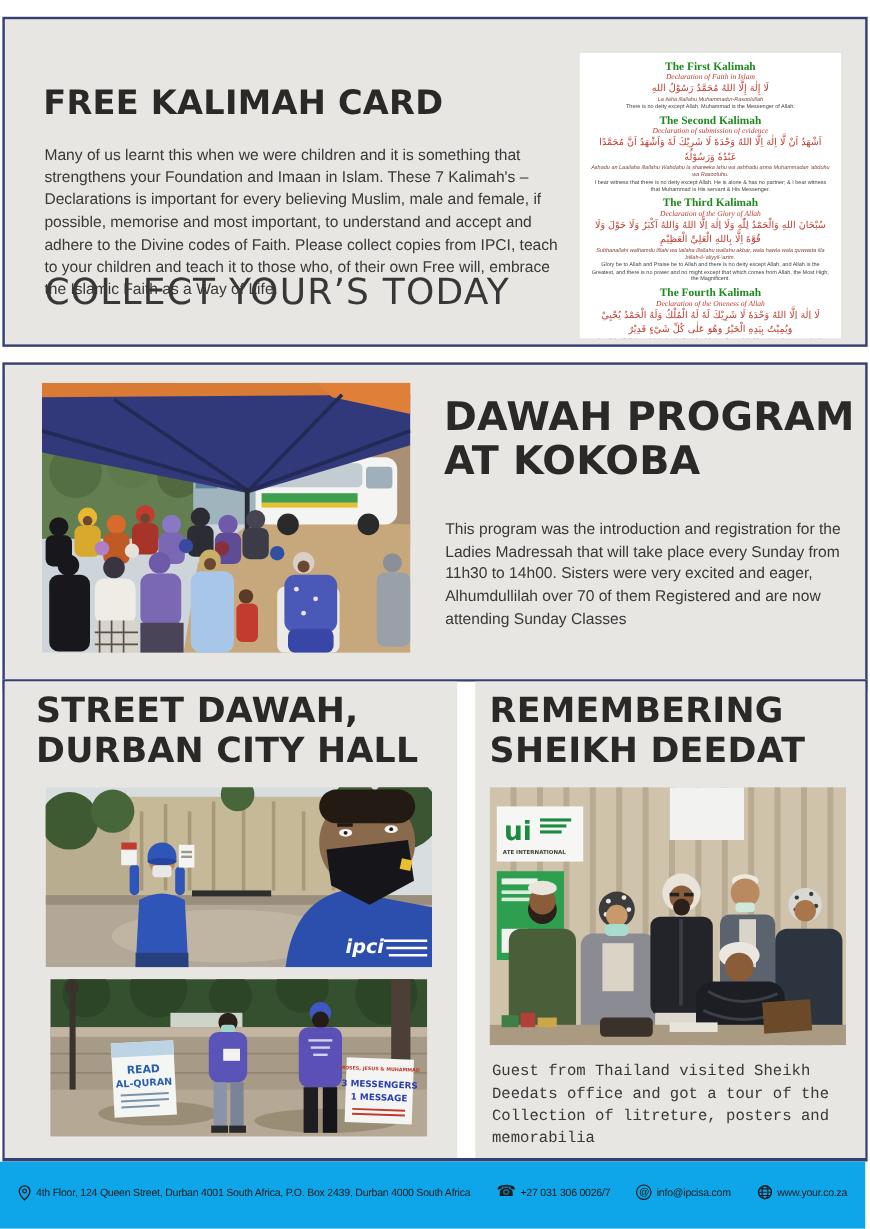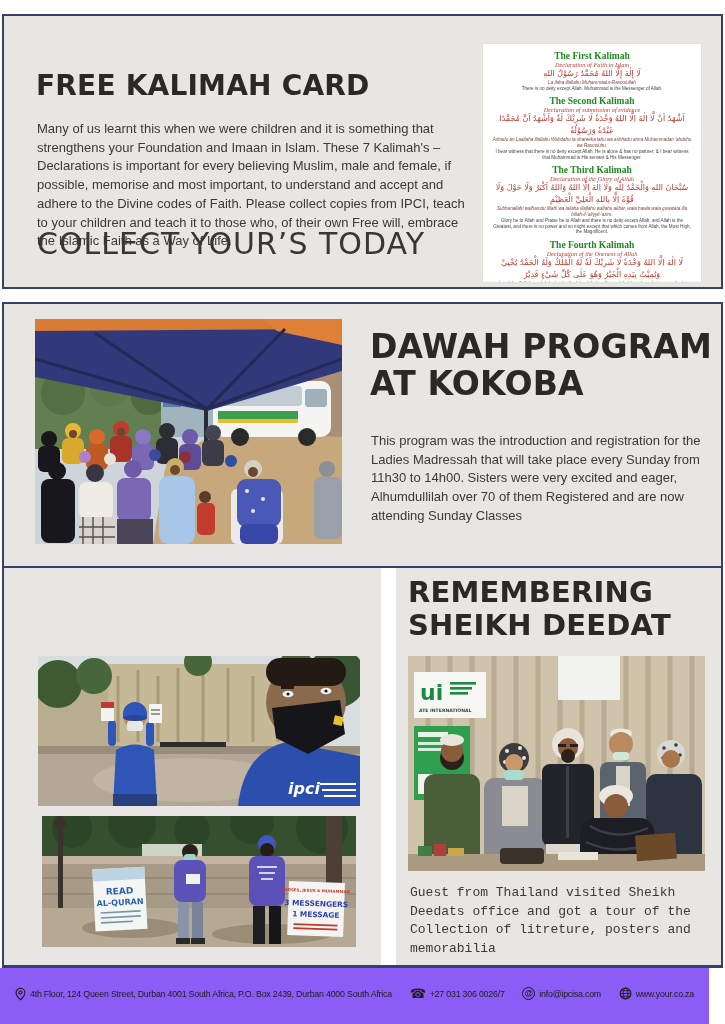--- a/index.html
+++ b/index.html
@@ -32,21 +32,21 @@
   .k-title { font-family:"Liberation Serif", serif; font-weight:bold; color:#1f8a1f; font-size:9.5px; }
   .k-sub { font-family:"Liberation Serif", serif; font-style:italic; color:#c03a2e; font-size:6.3px; }
   .k-arabic { direction:rtl; color:#c03a2e; font-size:8px; line-height:1.5; font-family:"DejaVu Sans", sans-serif; }
   .k-translit { font-style:italic; color:#84433a; font-size:4.6px; line-height:1.25; }
   .k-trans { color:#47463f; font-size:4.6px; line-height:1.25; }
 
   .photo { position:absolute; display:block; }
   svg text { font-family:"DejaVu Sans", sans-serif; }
 
   
-  .footer { position:absolute; left:0; right:16px; top:968px; height:56px; background:#8b5cf6; }
+  .footer { position:absolute; left:0; right:4px; top:968px; height:56px; background:#0ea5e9; }
   .footer-row { display:flex; align-items:center; justify-content:space-between;
                 padding:0 15px; margin-top:18px; white-space:nowrap; }
   .f-item { display:flex; align-items:center; gap:4px; font-size:8.8px; letter-spacing:-0.2px; color:#1d1d1d; }
   .at-icon { display:inline-block; width:13px; height:13px; border:1.3px solid #1d1d1d; border-radius:50%;
              text-align:center; line-height:10.5px; font-size:8.5px; font-weight:bold; }
   .phone-glyph { font-size:13px; font-family:"DejaVu Sans", sans-serif; }
 </style>
 </head>
 <body>
 
@@ -201,20 +201,24 @@
 
     <h1 class="abs h-lg" style="left:366px; top:24px;">
       <span style="display:block;">DAWAH PROGRAM</span>
       <span style="display:block;">AT KOKOBA</span>
     </h1>
     <p class="abs body-text" style="left:367px; top:128px; width:340px;">This program was the introduction and registration for the Ladies Madressah that will take place every Sunday from 11h30 to 14h00. Sisters were very excited and eager, Alhumdullilah over 70 of them Registered and are now attending Sunday Classes</p>
   </section>
 
   <section class="bottom-wrap">
     <div class="col col-left">
+      <h1 class="abs h-md" style="left:26px; top:8px;">
+        <span style="display:block;">STREET DAWAH,</span>
+        <span style="display:block;">DURBAN CITY HALL</span>
+      </h1>
 
       <svg class="photo" style="left:34px; top:88px;" width="322" height="150" viewBox="0 0 322 150">
         <rect width="322" height="150" fill="#d8dde0"></rect>
         <rect x="60" y="8" width="200" height="82" fill="#c6b998"></rect>
         <path d="M80,20 V86 M100,14 V86 M120,20 V86 M140,12 V86 M165,18 V86 M190,12 V86 M215,20 V86 M240,16 V86" stroke="#a89a78" stroke-width="3" fill="none"></path>
         <rect x="0" y="22" width="70" height="70" fill="#b8ad8f"></rect>
         <g>
           <circle cx="20" cy="28" r="24" fill="#3d5a33"></circle>
             <circle cx="56" cy="20" r="18" fill="#47663a"></circle>
           <circle cx="298" cy="22" r="30" fill="#3a5531"></circle>

